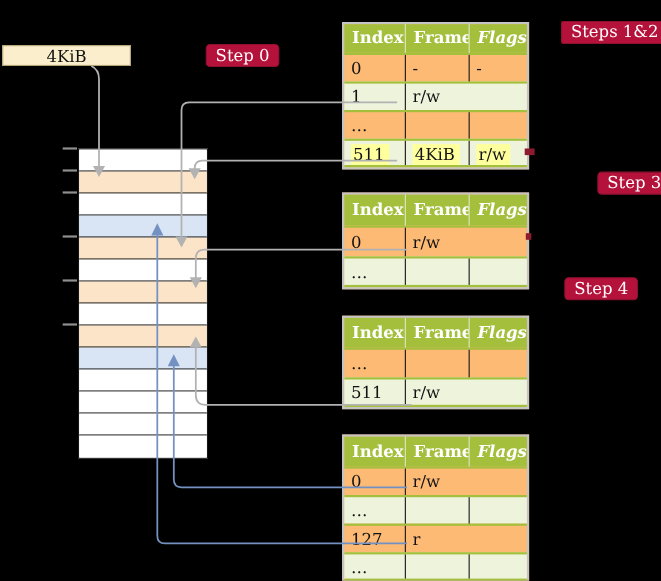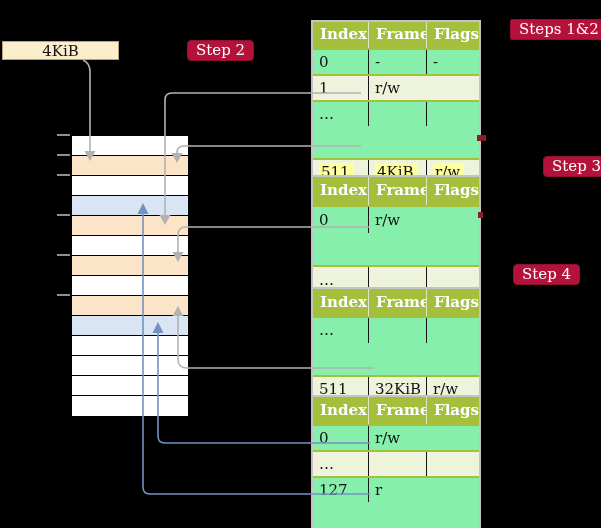--- a/index.html
+++ b/index.html
@@ -27,45 +27,45 @@
   }
   
   .badge{
     position:absolute;background:var(--accent-red);color:#fff;
     border:1px solid #8e1130;border-radius:4px;
     font-size:15px;line-height:17px;padding:1px 8px;white-space:nowrap;
   }
   .badge.b0{left:187px;top:40px;}
   .badge.b12{left:510px;top:19px;border-radius:2px;}
   .badge.b3{left:519px;top:156px;margin-left:24px;}
-  .badge.b4{left:513px;top:264px;text-align:right;}
+  .badge.b4{left:513px;top:252px;text-align:right;}
   
   .memcol{
     position:absolute;left:71px;top:135px;width:118px;background:#fff;
     border:1px solid #000;box-sizing:border-box;
   }
   .mrow{height:20px;border-bottom:1px solid #000;box-sizing:border-box;background:#fff;}
   .mrow:last-child{border-bottom:none;}
   .m-peach{background:var(--memory-page-table-peach);}
   .m-blue{background:var(--memory-mapped-page-blue);}
   .tick{position:absolute;left:57px;width:13px;height:2px;background:#8f8f8f;}
   
   .ptable{
     position:absolute;left:311px;width:170px;border:2px solid #c4c4c4;
-    box-sizing:border-box;background:#86efac;
+    box-sizing:border-box;background:#fdba74;
   }
   .thead,.trow{display:grid;grid-template-columns:56px 58px 52px;box-sizing:border-box;}
   .thead{background:var(--table-header-green);}
   .thead span{
     color:#fff;font-weight:bold;font-size:15px;padding-left:7px;
     border-right:1px solid #dfe6c2;box-sizing:border-box;overflow:hidden;
   }
-  .thead span:last-child{border-right:none;}
+  .thead span:last-child{border-right:none;font-style:italic;}
   .trow{border-top:2px solid var(--table-header-green);}
-  .trow:last-child{border-bottom:2px solid var(--table-header-green);margin-top:32px;}
+  .trow:last-child{border-bottom:2px solid var(--table-header-green);}
   .trow span{
     font-size:15px;padding-left:6px;border-right:1px solid #151515;
     box-sizing:border-box;overflow:hidden;white-space:nowrap;
   }
   .trow span:last-child{border-right:none;}
   .trow.shade{background:var(--table-row-pale-green);}
   .hl{background:var(--highlight-yellow);padding:0 4px 1px 2px;}
   .t1{top:20px;}  .t1 .thead{height:26px;line-height:25px;} .t1 .trow{height:26px;line-height:24px;}
   .t2{top:175px;} .t2 .thead{height:28px;line-height:27px;} .t2 .trow{height:28px;line-height:26px;}
   .t3{top:287px;} .t3 .thead{height:27px;line-height:26px;} .t3 .trow{height:27px;line-height:25px;}
@@ -76,21 +76,21 @@
   .rd1{left:477px;top:135px;width:9px;height:6px;}
   .rd2{left:478px;top:212px;width:5px;height:6px;}
 </style>
 </head>
 <body>
 
 <div id="canvas">
 
   <div class="frame-box">4KiB</div>
 
-  <div class="badge b0">Step 2</div>
+  <div class="badge b0">Step 0</div>
   <div class="badge b12">Steps 1&amp;2</div>
   <div class="badge b3">Step 3</div>
   <div class="badge b4">Step 4</div>
 
   <div class="memcol">
     <div class="mrow"></div>
     <div class="mrow m-peach"></div>
     <div class="mrow"></div>
     <div class="mrow m-blue"></div>
     <div class="mrow m-peach"></div>
@@ -162,21 +162,20 @@
       <span>Frame</span>
       <span>Flags</span>
     </div>
     <div class="trow">
       <span>…</span>
       <span></span>
       <span></span>
     </div>
     <div class="trow shade">
       <span>511</span>
-      <span>32KiB</span>
       <span>r/w</span>
     </div>
   </div>
 
   <div class="ptable t4">
     <div class="thead">
       <span>Index</span>
       <span>Frame</span>
       <span>Flags</span>
     </div>

